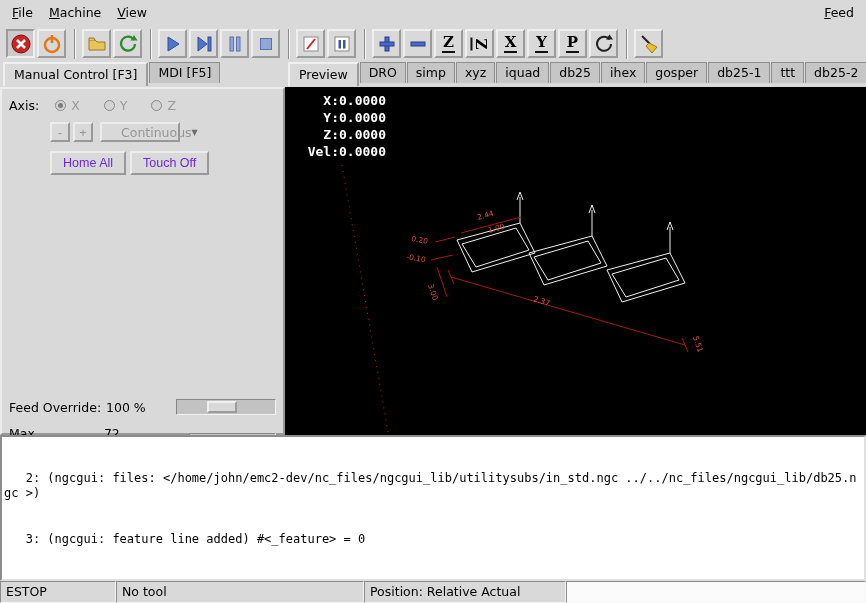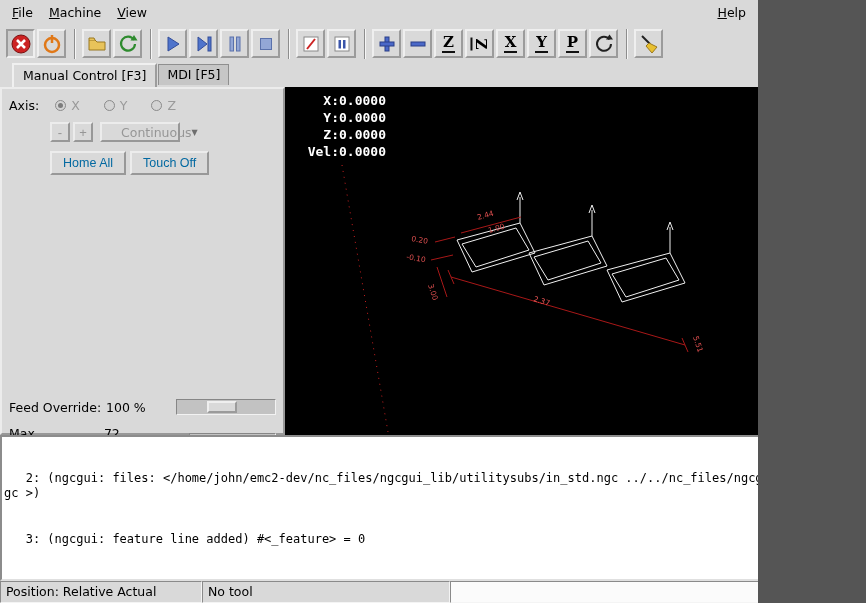--- a/index.html
+++ b/index.html
@@ -1,17 +1,17 @@
 <!DOCTYPE html>
 <html><head>
 <meta charset="utf-8">
 <style>
   * { box-sizing: border-box; }
   body { margin:0; background:#555; }
-  .window { position:relative; width:758px; height:603px; background:#d9d9d9;
+  .window { position:relative; width:866px; height:603px; background:#d9d9d9;
             font-family:"DejaVu Sans", sans-serif; font-size:12.5px; color:#000; overflow:hidden; }
 
   
   .menubar { position:absolute; top:0; left:0; right:0; height:25px; display:flex; align-items:center; padding-left:4px; }
   .menu-item { display:inline-block; padding:3px 8px; cursor:default; }
   .menu-item::first-letter { text-decoration:underline; }
   .menu-help { margin-left:auto; margin-right:4px; }
 
   
   .toolbar { position:absolute; top:25px; left:0; right:0; height:37px; display:flex; align-items:center; padding-left:6px; }
@@ -20,42 +20,42 @@
   .tbtn.pressed { border-style:inset; background:#cbcbcb; }
   .tsep { width:2px; height:30px; margin:0 6px; border-left:1px solid #8d8d8d; border-right:1px solid #f6f6f6; }
   .vletter { display:inline-block; font-family:"DejaVu Serif", serif; font-weight:bold; font-size:15px; line-height:1;
              border-bottom:2px solid #111; padding:0 1px 1px; }
   .vletter.rot { transform:rotate(90deg); }
 
   
   .left-panel  { position:absolute; top:62px; left:0; width:285px; height:373px; }
   .right-panel { position:absolute; top:62px; left:285px; width:581px; height:373px; }
 
-  .tabbar { position:absolute; top:0; left:0; right:0; height:25px; display:flex; align-items:center; padding-left:12px; }
+  .tabbar { position:absolute; top:0; left:0; right:0; height:25px; display:flex; align-items:flex-start; padding-left:3px; }
   .tab { background:#c6c6c6; border:1px solid #8f8f8f; border-bottom:none; margin-right:1px;
          padding:2px 8px 3px; white-space:nowrap; }
   .tab.active { background:#d9d9d9; border:2px outset #f0f0f0; border-bottom:none; padding:3px 9px 4px; position:relative; z-index:2; }
 
   .lp-content { position:absolute; top:25px; left:0; right:0; bottom:0; background:#d9d9d9; border:2px outset #ececec; }
 
   .axis-row { position:absolute; top:9px; left:7px; display:flex; align-items:center; }
   .axis-label { margin-right:16px; }
   .radio-group { display:flex; align-items:center; margin-right:24px; color:#9a9a9a; }
   .radio { width:11px; height:11px; border-radius:50%; border:1px solid #8a8a8a; background:#d4d4d4; margin-right:5px; position:relative; }
   .radio.sel::after { content:""; position:absolute; inset:2px; border-radius:50%; background:#7d7d7d; }
 
   .jog-row { position:absolute; top:33px; left:48px; display:flex; align-items:center; }
   .small-btn { width:20px; height:20px; border:2px outset #ececec; background:#d9d9d9; color:#969696;
                display:flex; align-items:center; justify-content:center; margin-right:3px; font-size:13px; padding:0; }
   .combo { width:80px; height:20px; border:2px outset #ececec; background:#d9d9d9; color:#969696;
            display:flex; align-items:center; padding-left:19px; margin-left:4px; }
   .combo-arrow { margin-left:auto; margin-right:3px; font-size:8px; color:#6e6e6e; }
 
   .home-row { position:absolute; top:62px; left:48px; display:flex; }
-  .gray-btn { border:2px outset #ececec; background:#d9d9d9; color:#0369a1; padding:3px 11px; margin-right:4px; font-size:12.5px; }
+  .gray-btn { border:2px outset #ececec; background:#d9d9d9; color:#6d28d9; padding:3px 11px; margin-right:4px; font-size:12.5px; }
 
   .slider-row { position:absolute; left:7px; right:7px; height:20px; display:flex; align-items:center; }
   .sr1 { top:285px;margin-top:23px; } .sr2 { top:306px; } .sr3 { top:342px;gap:24px; }
   .sr-value { margin-left:auto; width:62px; text-align:left; }
   .slider { position:relative; width:100px; height:16px; margin-left:8px; background:#c2c2c2;
             border:1px solid; border-color:#868686 #f2f2f2 #f2f2f2 #868686; }
   .thumb { position:absolute; top:1px; width:30px; height:12px; background:#d9d9d9; border:2px outset #efefef; }
   .th1 { left:30px; } .th2 { left:27px; } .th3 { left:33px; }
 
   
@@ -81,21 +81,21 @@
 </style>
 </head>
 <body>
 
 <div class="window">
 
   <div class="menubar">
     <span class="menu-item">File</span>
     <span class="menu-item">Machine</span>
     <span class="menu-item">View</span>
-    <span class="menu-item menu-help">Help</span>
+    <span class="menu-item menu-help">Feed</span>
   </div>
 
   <div class="toolbar">
     <button class="tbtn pressed">
       <svg width="22" height="22">
         <circle cx="11" cy="11" r="9" fill="#cc2222" stroke="#7a0f0f"></circle>
         <path d="M7 7 L15 15 M15 7 L7 15" stroke="#fff" stroke-width="2.6" fill="none"></path>
       </svg>
     </button>
     <button class="tbtn">
@@ -241,20 +241,33 @@
         <span>Max Velocity:</span>
         <span class="sr-value">72 in/min</span>
         <div class="slider">
             <div class="thumb th3"></div>
           </div>
       </div>
     </div>
   </div>
 
   <div class="right-panel">
+    <div class="tabbar">
+      <span class="tab active">Preview</span>
+      <span class="tab">DRO</span>
+      <span class="tab">simp</span>
+      <span class="tab">xyz</span>
+      <span class="tab">iquad</span>
+      <span class="tab">db25</span>
+      <span class="tab">ihex</span>
+      <span class="tab">gosper</span>
+      <span class="tab">db25-1</span>
+      <span class="tab">ttt</span>
+      <span class="tab">db25-2</span>
+    </div>
     <div class="canvas">
       <div class="readout">
         <div class="ro-row">
             <span class="ro-label">X:</span>
             <span class="ro-value">0.0000</span>
           </div>
         <div class="ro-row">
             <span class="ro-label">Y:</span>
             <span class="ro-value">0.0000</span>
           </div>
@@ -319,18 +332,19 @@
       <div>   3: (ngcgui: feature line added) #&lt;_feature&gt; = 0</div>
       
       
       
       
       
     </div>
   </div>
 
   <div class="statusbar">
+    <div class="sb-cell sb-estop">ESTOP</div>
+    <div class="sb-cell sb-tool">No tool</div>
     <div class="sb-cell sb-pos">Position: Relative Actual</div>
-    <div class="sb-cell sb-tool">No tool</div>
     <div class="sb-fill"></div>
   </div>
 
 </div>
 
 </body></html>

